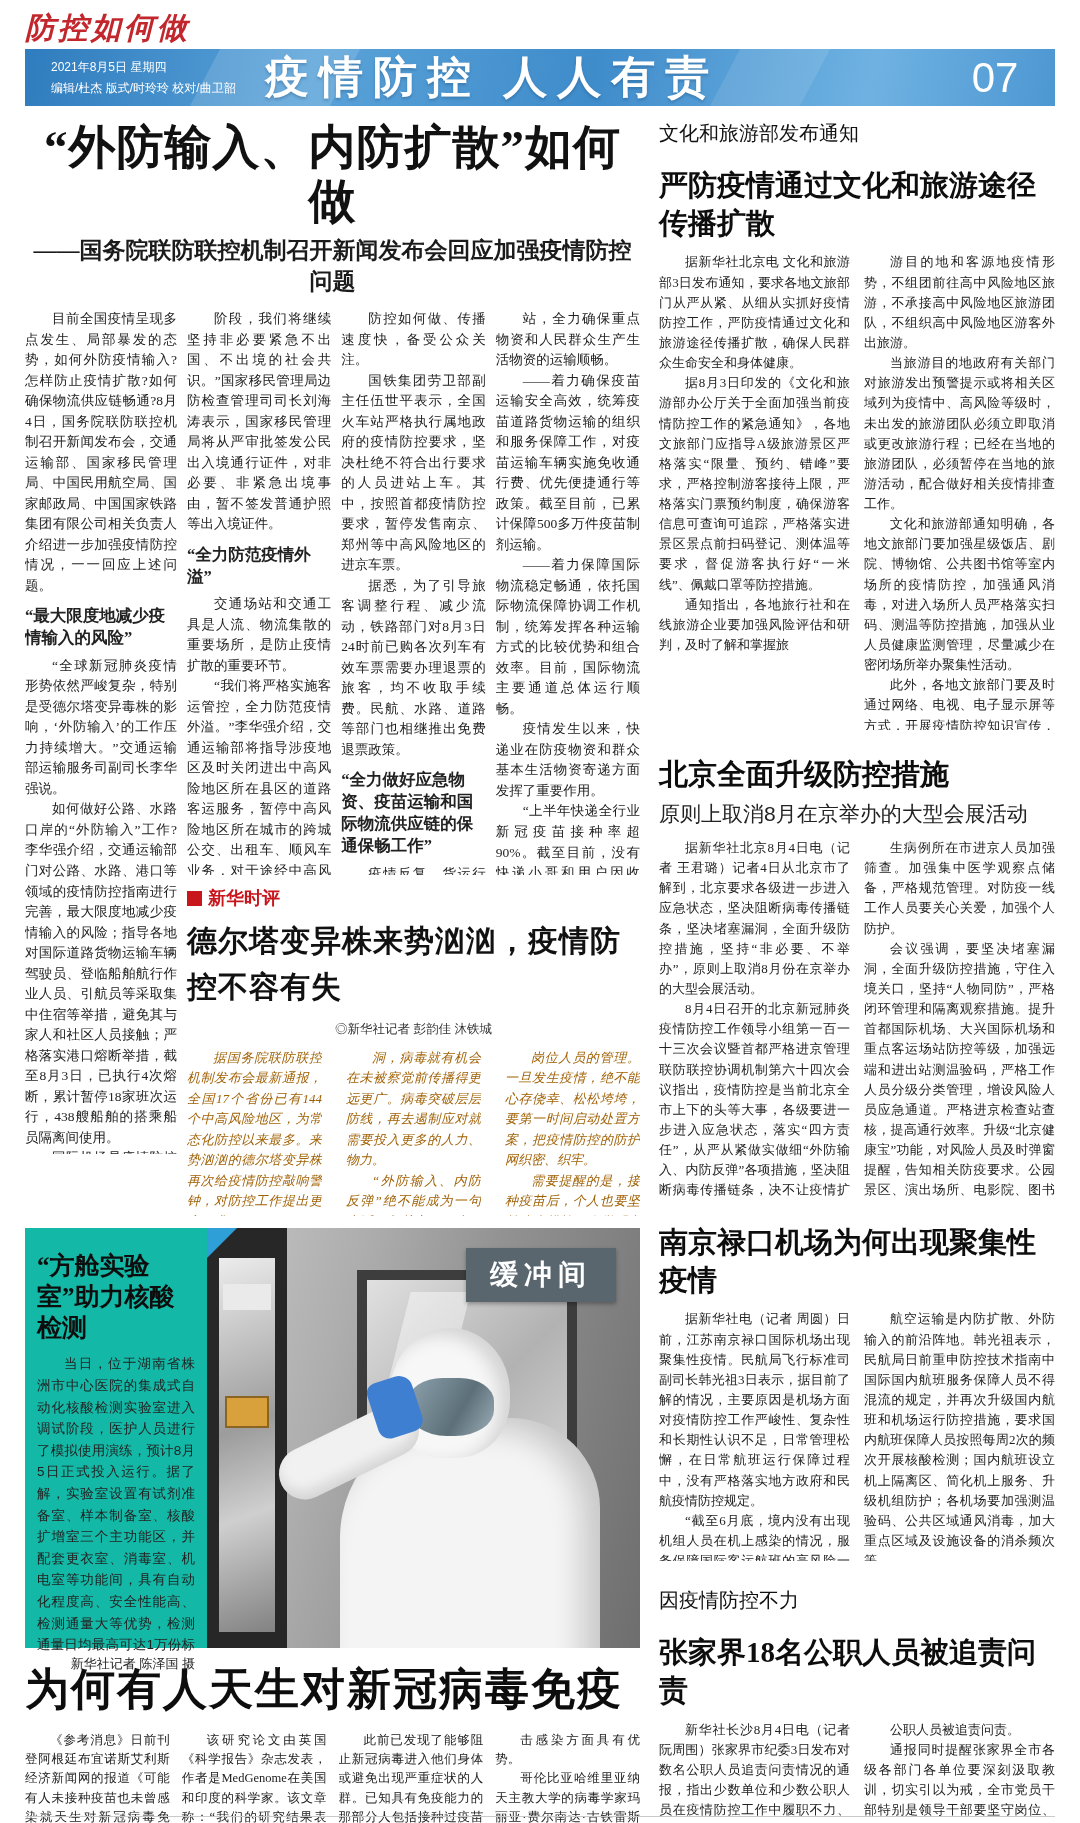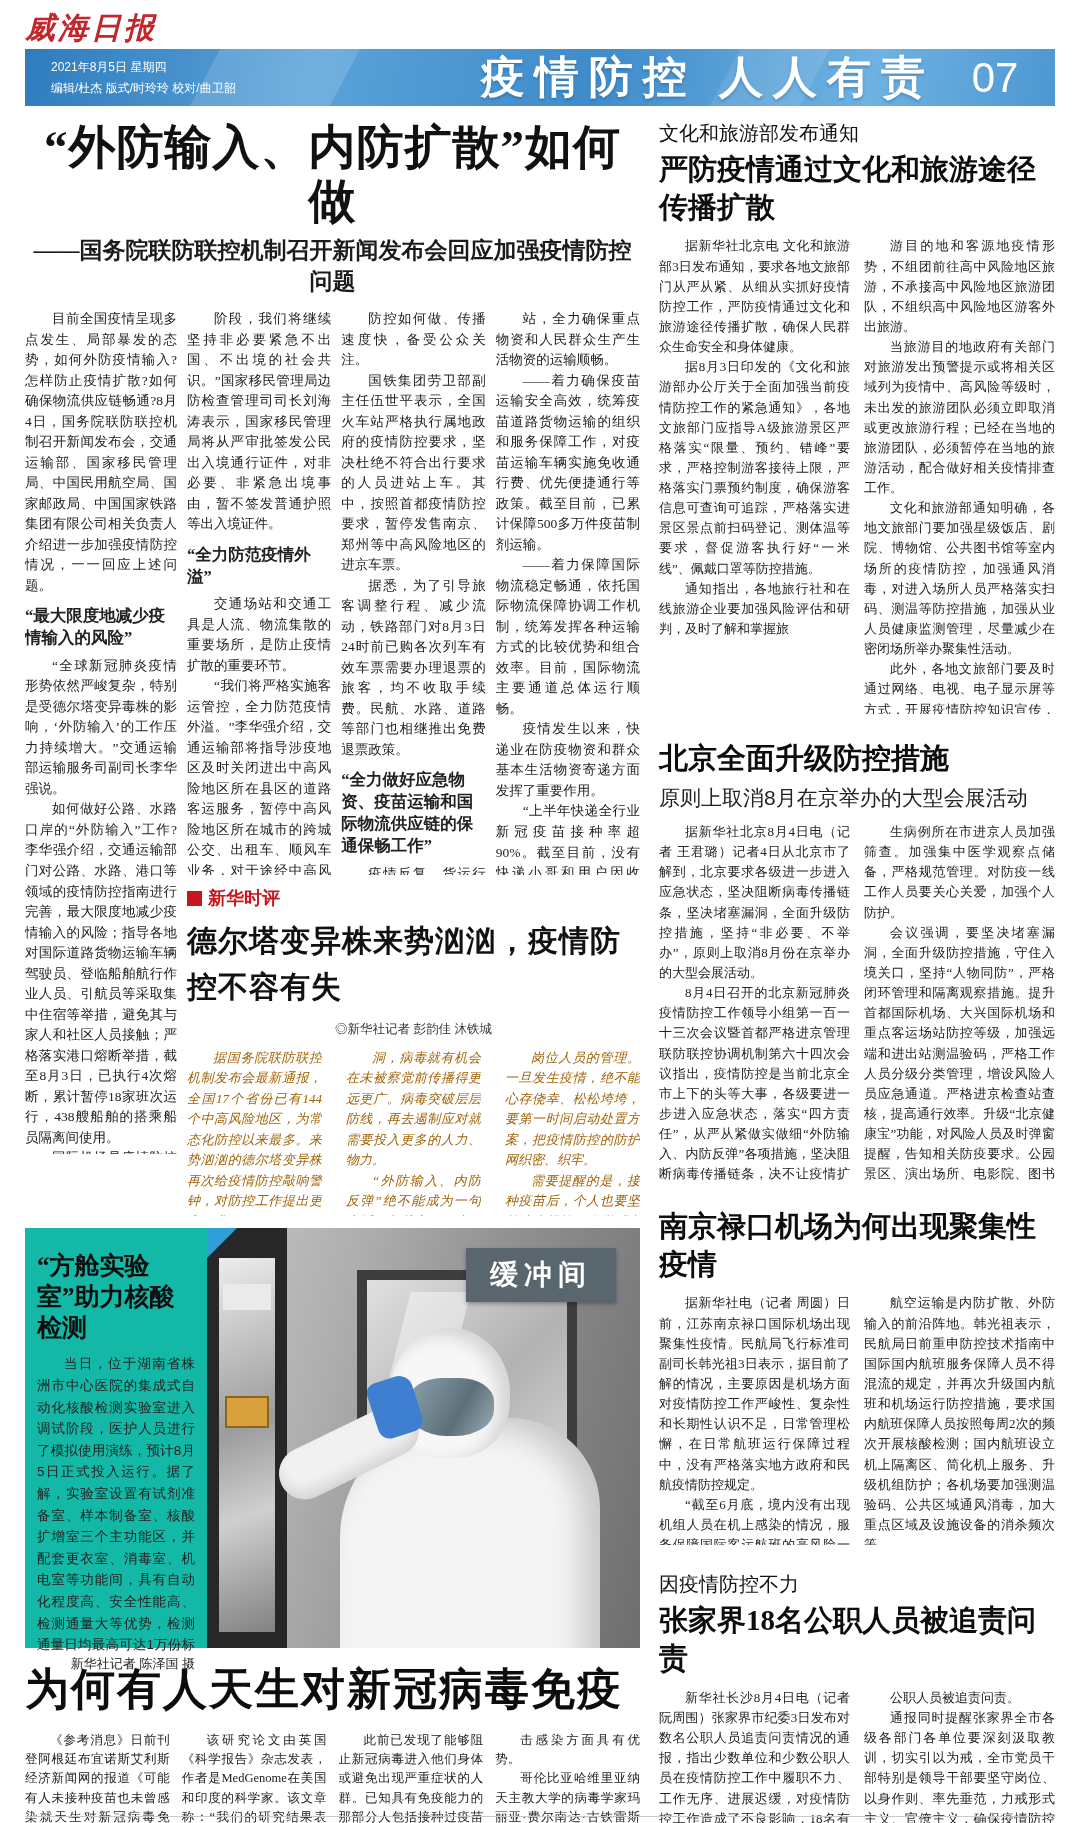--- a/index.html
+++ b/index.html
@@ -15,21 +15,21 @@
   .logo { font-family:"Liberation Serif",serif; font-weight:900; font-style:italic;
           color:#c1272d; font-size:30px; letter-spacing:3px; line-height:36px; }
   .banner { margin-top:3px; height:57px; position:relative; display:flex; align-items:center;
             background:linear-gradient(100deg,#2f7cbe 0%,#5aa3d9 28%,#3f8ccb 55%,#6fb2e2 82%,#4d97d2 100%);
             overflow:hidden; color:#fff; }
   .banner .streak { position:absolute; top:-20px; bottom:-20px; width:140px;
                     background:rgba(255,255,255,.14); transform:skewX(-28deg); }
   .banner .s1 { left:180px; } .banner .s2 { left:700px; width:90px; background:rgba(255,255,255,.10); }
   .banner-date { width:240px; padding-left:26px; font-family:"Liberation Sans",sans-serif;
                  font-size:12px; line-height:1.7; position:relative; z-index:2; }
-  .banner-title { flex:1; text-align:right; font-family:"Liberation Sans",sans-serif;
+  .banner-title { flex:1; text-align:left; font-family:"Liberation Sans",sans-serif;
                   font-weight:800; font-size:44px; letter-spacing:10px; position:relative; z-index:2;
                   text-shadow:0 2px 3px rgba(0,40,80,.25); }
   .banner-page { width:120px; text-align:center; font-family:"Liberation Sans",sans-serif;
                  font-size:42px; font-weight:400; position:relative; z-index:2; }
 
   
   .content { position:relative; margin-top:14px; }
   .vdivider { position:absolute; left:624px; top:0; bottom:10px; width:1px; background:#c6c6c6; }
   .left-sec { position:absolute; left:0; top:0; width:615px; }
   .right-sec { position:absolute; left:634px; top:0; width:396px; }
@@ -108,35 +108,35 @@
   
   .immunity { margin-top:12px; }
   .imm-headline { font-size:44px; font-weight:900; letter-spacing:2px; color:#0d0d0d; }
   .imm-body { display:flex; gap:12px; margin-top:12px; height:218px; overflow:hidden;
               font-size:12.5px; line-height:1.55; }
   .imm-body .icol { flex:1; overflow:hidden; }
 
   
   .r-art { margin-bottom:26px; }
   .r-kicker { font-family:"Liberation Sans",sans-serif; font-size:20px; color:#111; }
-  .r-headline { font-size:29px; font-weight:900; line-height:1.3; color:#0d0d0d; margin-top:4px; }
+  .r-headline { font-size:29px; font-weight:900; line-height:1.3; color:#0d0d0d; margin-top:20px; }
   .r-subhead { font-size:21px; color:#222; margin-top:6px; font-family:"Liberation Sans",sans-serif;
                font-weight:400; }
   .r-body { display:flex; gap:14px; margin-top:10px; font-size:13px; line-height:1.55; }
   .r-body .rcol { flex:1; overflow:hidden; }
   .h500 .rcol { height:478px; } .h400 .rcol { height:360px; }
   .h250 .rcol { height:252px; } .h150 .rcol { height:148px; }
 </style>
 </head>
 <body>
 
 <div class="page">
 
   <div class="masthead">
-    <div class="logo">威海日报</div>
+    <div class="logo">防控如何做</div>
     <div class="banner">
       <div class="streak s1"></div>
       <div class="streak s2"></div>
       <div class="banner-date">
         <div>2021年8月5日  星期四</div>
         <div>编辑/杜杰  版式/时玲玲  校对/曲卫韶</div>
       </div>
       <div class="banner-title">疫情防控 人人有责</div>
       <div class="banner-page">07</div>
     </div>

